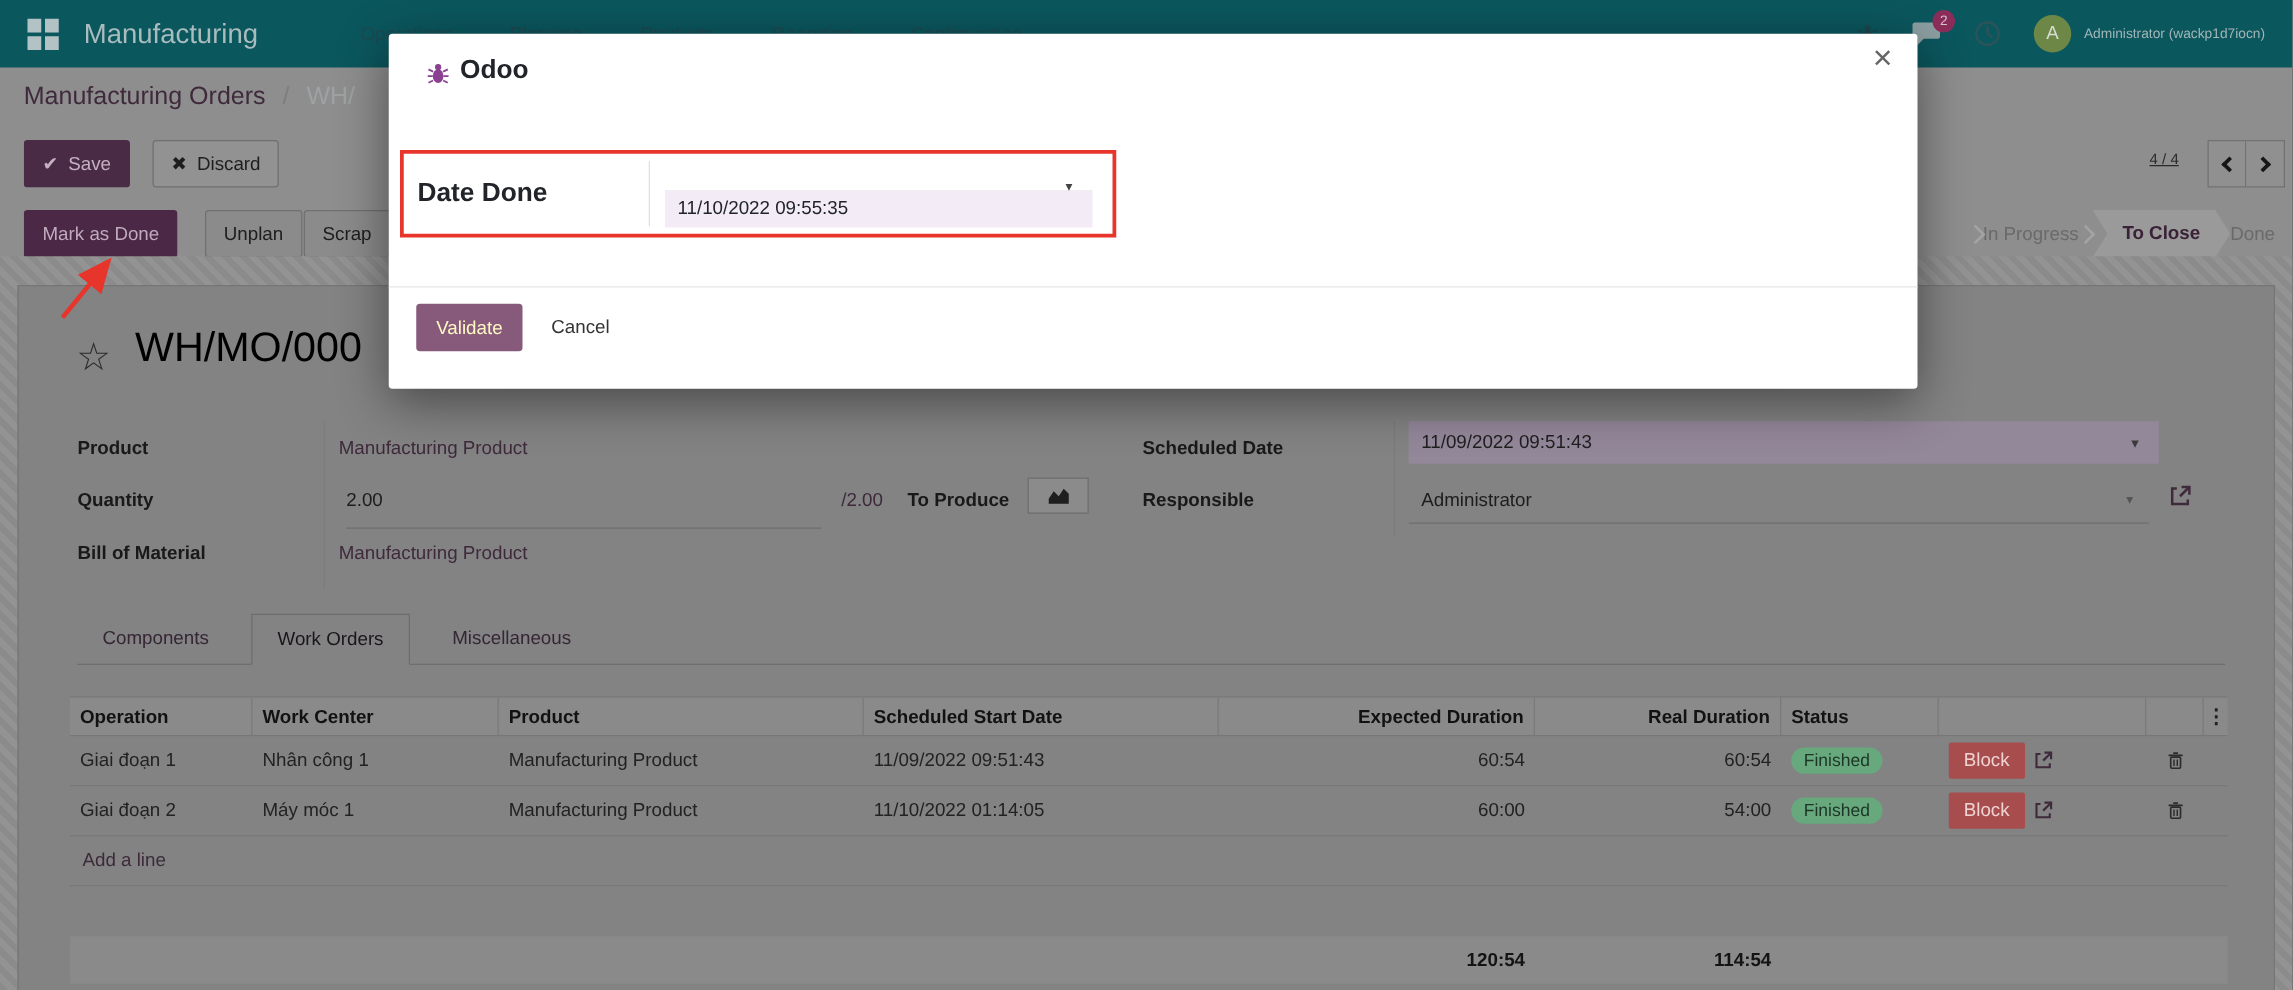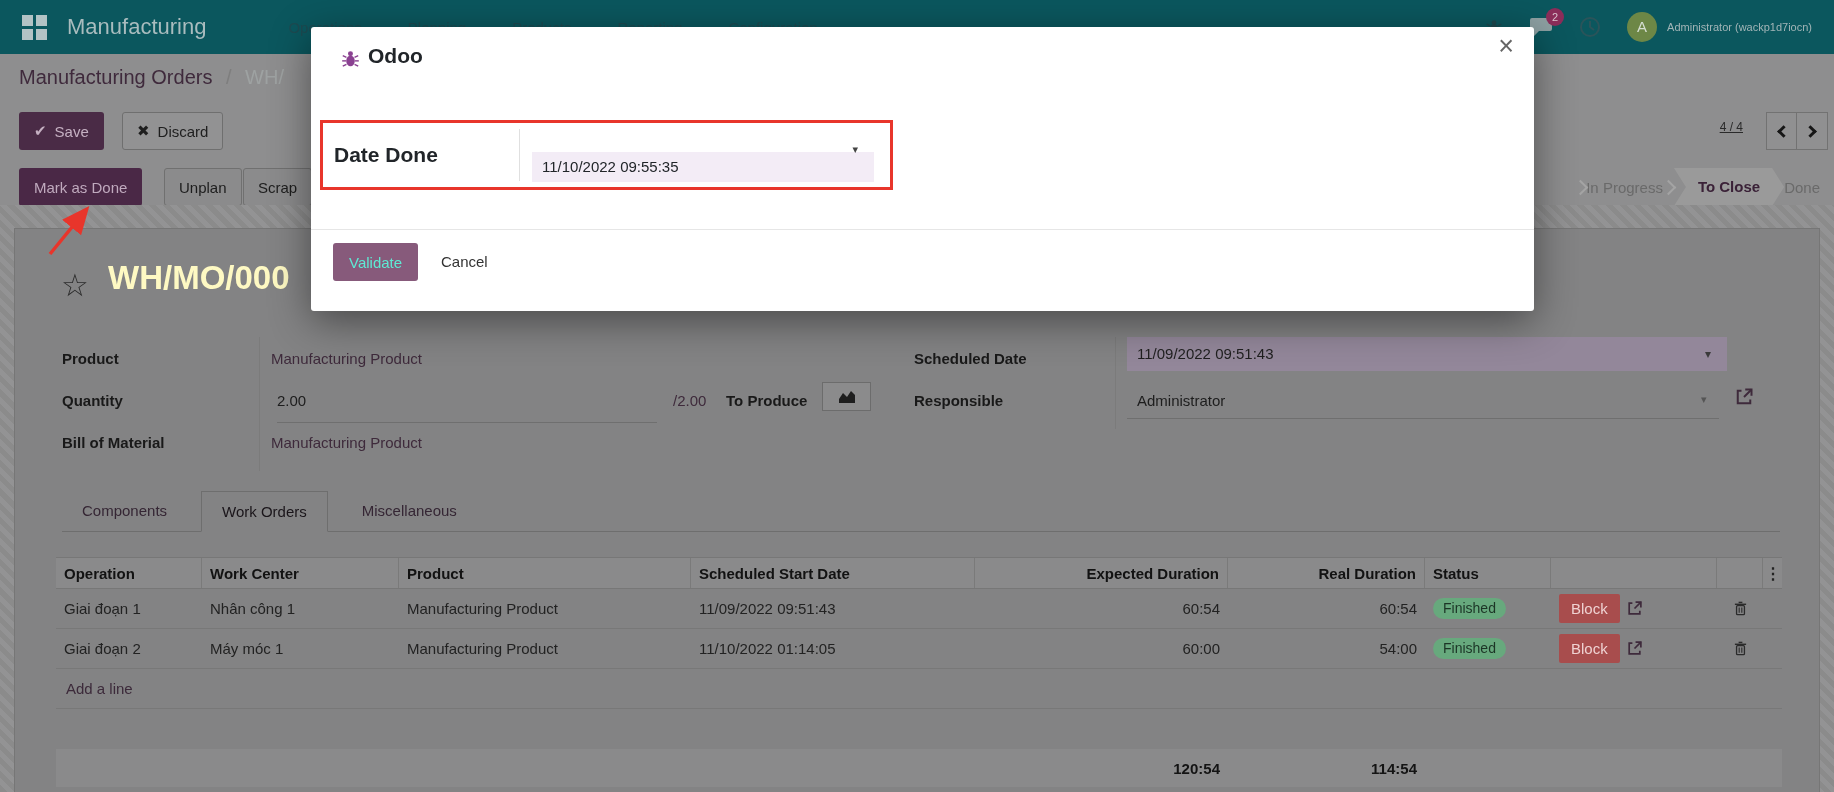--- a/index.html
+++ b/index.html
@@ -44,21 +44,21 @@
   .schev { width:11px; height:11px; border-top:2px solid #a4a4a4; border-right:2px solid #a4a4a4; transform:rotate(45deg); }
   .state { cursor:pointer; }
   .state-active { font-weight:700; color:#3a2137; background:#9a9a9a; height:38px; line-height:38px; padding:0 24px; clip-path:polygon(0 0, calc(100% - 12px) 0, 100% 50%, calc(100% - 12px) 100%, 0 100%, 12px 50%); }
 
   .stripes { position:absolute; left:0; top:205px; width:1834px; height:587px; background:repeating-linear-gradient(45deg,#8b8b8b 0 5px,#939394 5px 10px); }
 
   
   .sheet { position:absolute; left:14px; top:228px; width:1806px; height:564px; background:#838384; border:1px solid #767676; border-bottom:none; }
   .sheet .abs { position:absolute; }
   .star { left:46px; top:38px; font-size:31px; color:#2b2b2b; cursor:pointer; }
-  .mo-title { left:93px; top:30px; font-size:33px; font-weight:700; color:#fef9c3; }
+  .mo-title { left:93px; top:30px; font-size:33px; font-weight:400; color:#000000; }
   .flbl { font-size:15px; font-weight:600; color:#191919; line-height:36px; }
   .fval { font-size:15px; color:#3e2a3b; line-height:36px; cursor:pointer; }
   .fdark { font-size:15px; color:#1d1d1d; line-height:36px; }
   .vsep { border-left:1px solid #747474; opacity:.55; }
   .qline { left:262px; top:158px; width:380px; height:36px; border-bottom:1px solid #6f6f6f; }
   .graphbtn { left:807px; top:153px; width:49px; height:29px; border:1px solid #6c6c6c; background:#8b8b8c; display:flex; align-items:center; justify-content:center; cursor:pointer; }
   .schinput { left:1112px; top:108px; width:600px; height:34px; background:#93879a; color:#1f1f1f; font-size:15px; line-height:34px; padding:0 10px; cursor:text; }
   .schcaret { left:1690px; top:118px; font-size:12px; color:#3a3a3a; cursor:pointer; }
   .runder { left:1112px; top:154px; width:592px; height:36px; border-bottom:1px solid #6f6f6f; }
   .rcaret { left:1686px; top:164px; font-size:11px; color:#555; cursor:pointer; }
@@ -98,21 +98,21 @@
   .modal .abs { position:absolute; }
   .m-bug { left:30px; top:22px; }
   .m-title { left:57px; top:17px; font-size:21px; font-weight:700; color:#212529; }
   .m-close { right:20px; top:6px; font-size:27px; color:#666; cursor:pointer; background:none; border:none; line-height:1; font-family:inherit; }
   .m-rect { left:9px; top:93px; width:573px; height:70px; border:3px solid #e8352b; }
   .m-lbl { left:11px; top:0; height:64px; line-height:64px; font-weight:700; font-size:21px; color:#212529; }
   .m-sep { left:196px; top:6px; height:52px; border-left:1px solid #e0e0e0; }
   .m-input { left:209px; top:17px; width:342px; height:30px; background:#f3ecf6; line-height:30px; padding:0 10px; cursor:text;margin-top:12px; }
   .m-caret { right:10px; top:9px; font-size:11px; color:#444; cursor:pointer; position:absolute; }
   .m-footline { left:0; top:202px; width:1223px; border-top:1px solid #e6e6e6; height:0; }
-  .m-validate { left:22px; top:216px; height:38px; padding:0 16px; background:#875a7b; color:#5eead4; border:none; border-radius:3px; font-size:15px; cursor:pointer; position:absolute; font-family:inherit; }
+  .m-validate { left:22px; top:216px; height:38px; padding:0 16px; background:#875a7b; color:#fef9c3; border:none; border-radius:3px; font-size:15px; cursor:pointer; position:absolute; font-family:inherit; }
   .m-cancel { left:130px; top:216px; height:38px; line-height:38px; color:#333; background:none; border:none; font-size:15px; cursor:pointer; position:absolute; font-family:inherit; }
 </style>
 </head>
 <body>
 
 <div class="screen">
 
   <header class="topbar">
     <div class="tb-left">
       <div class="apps-grid">

